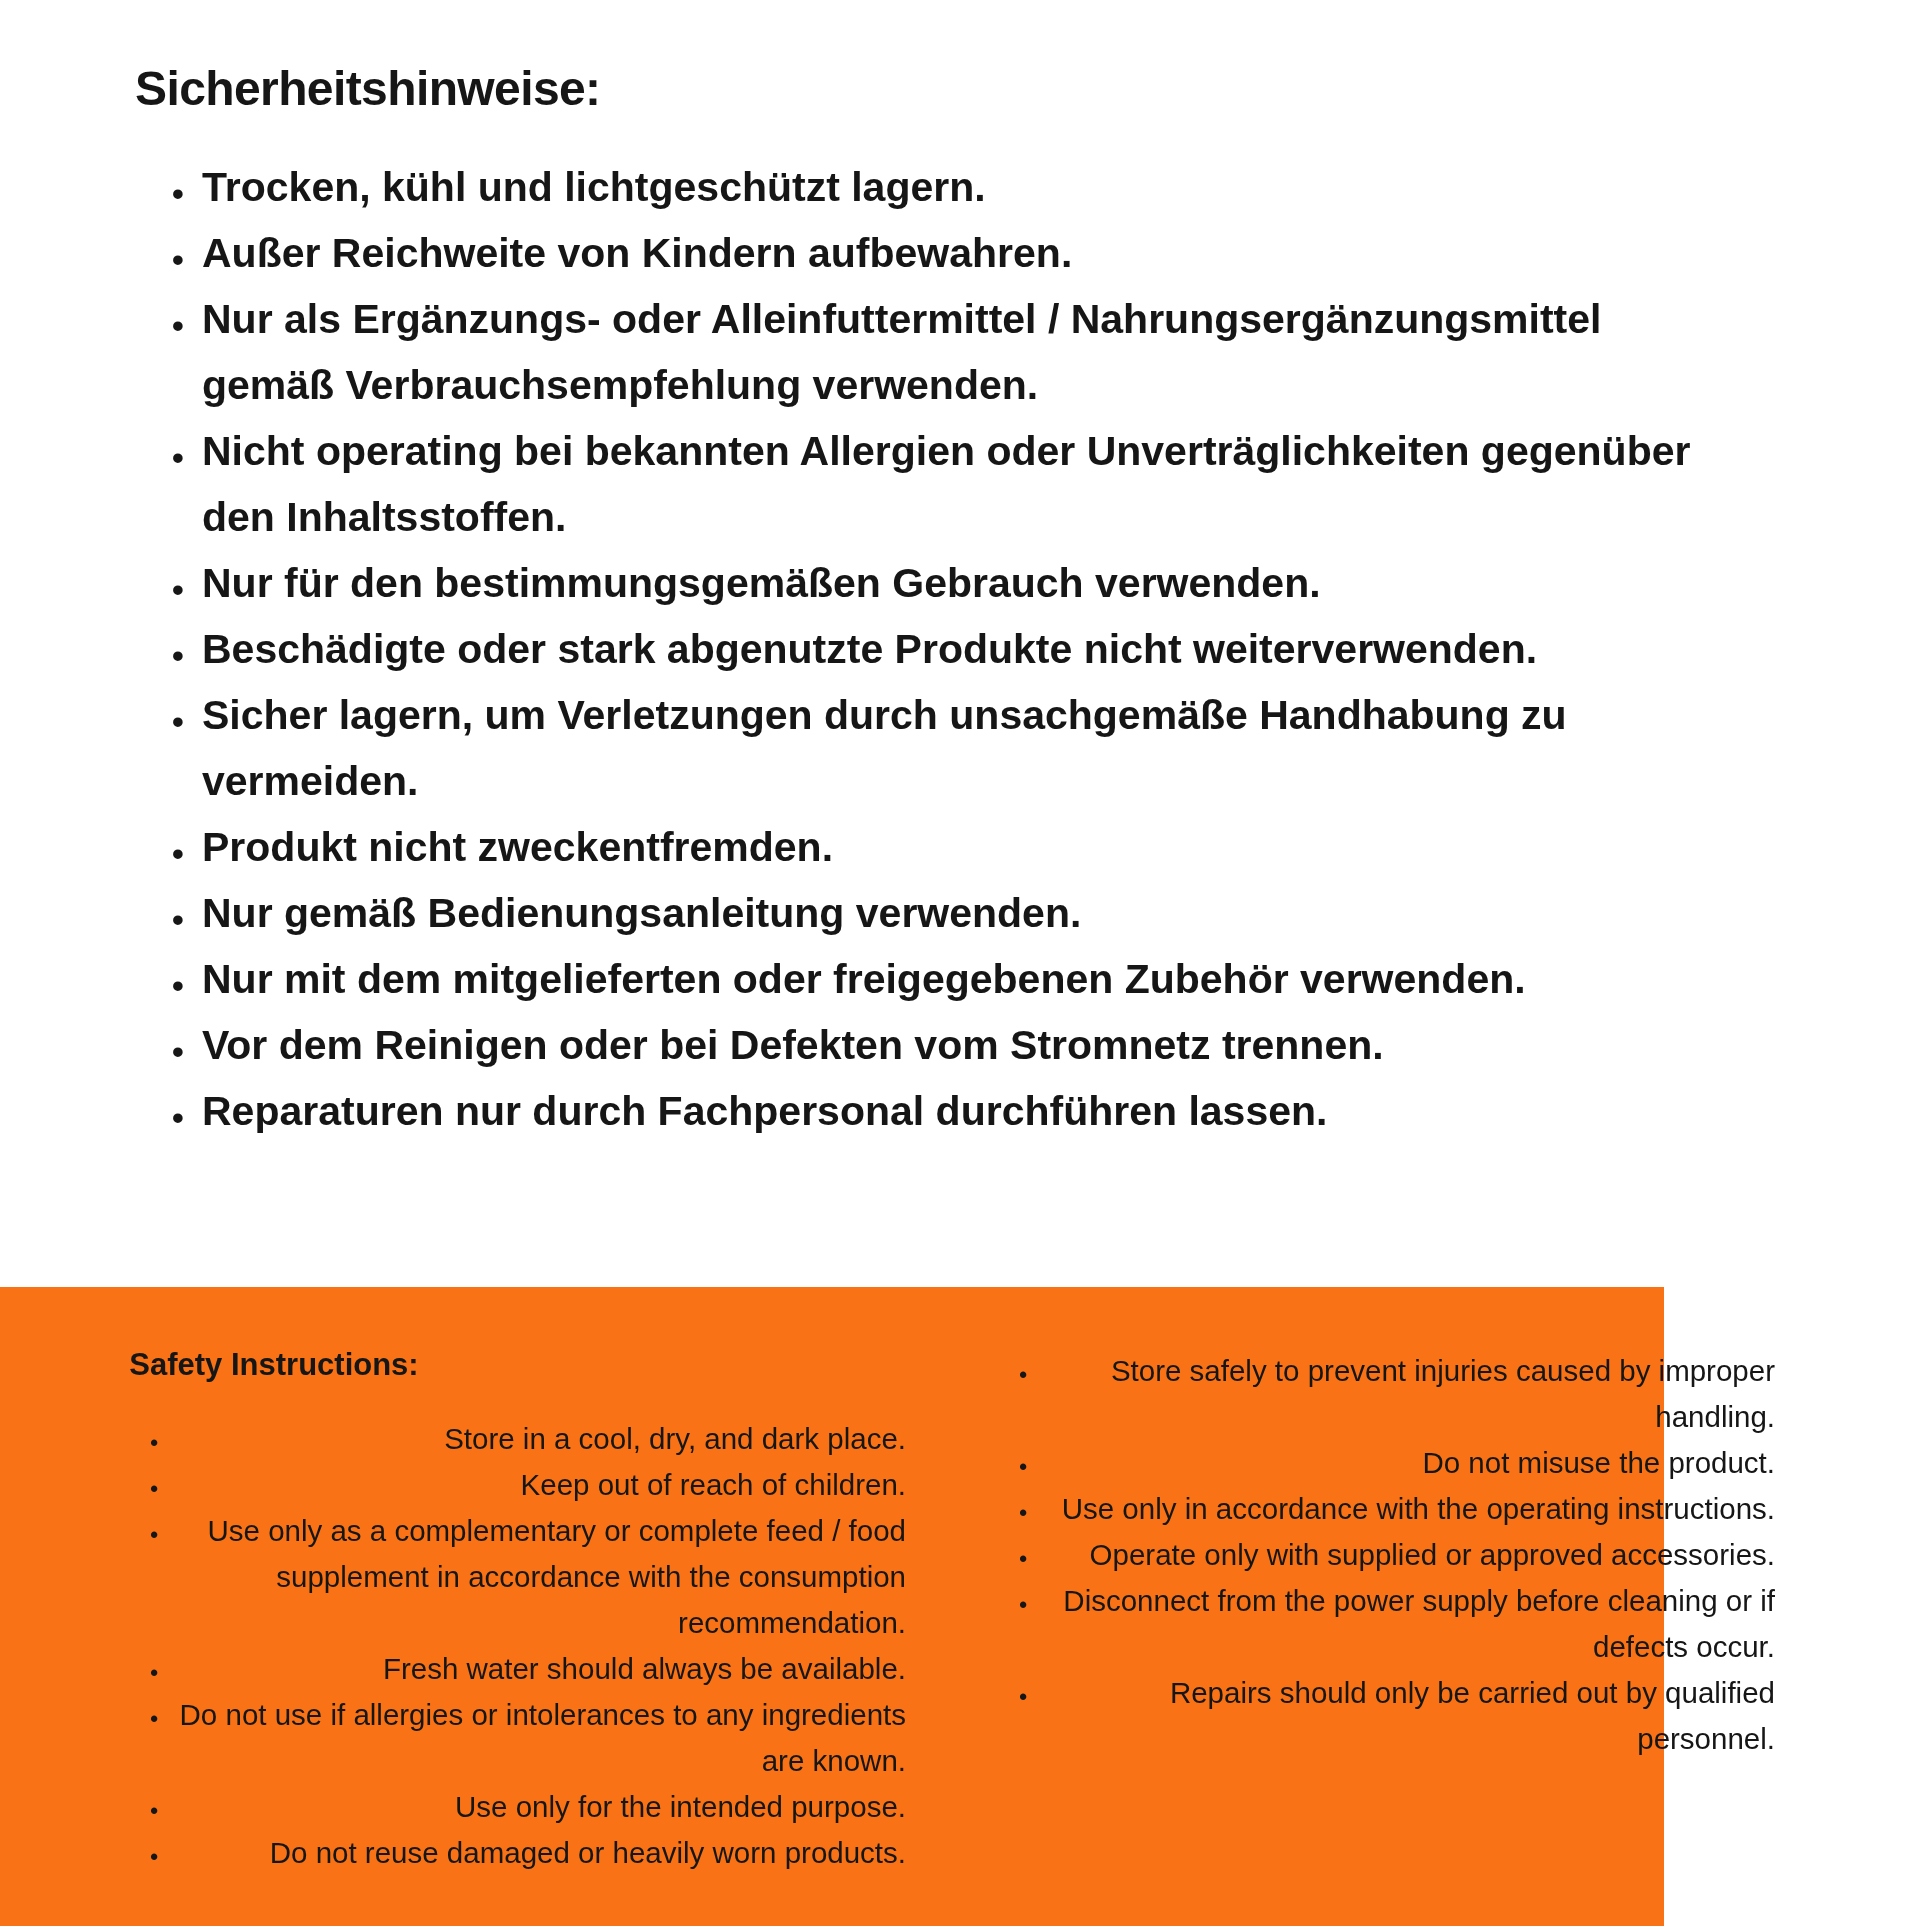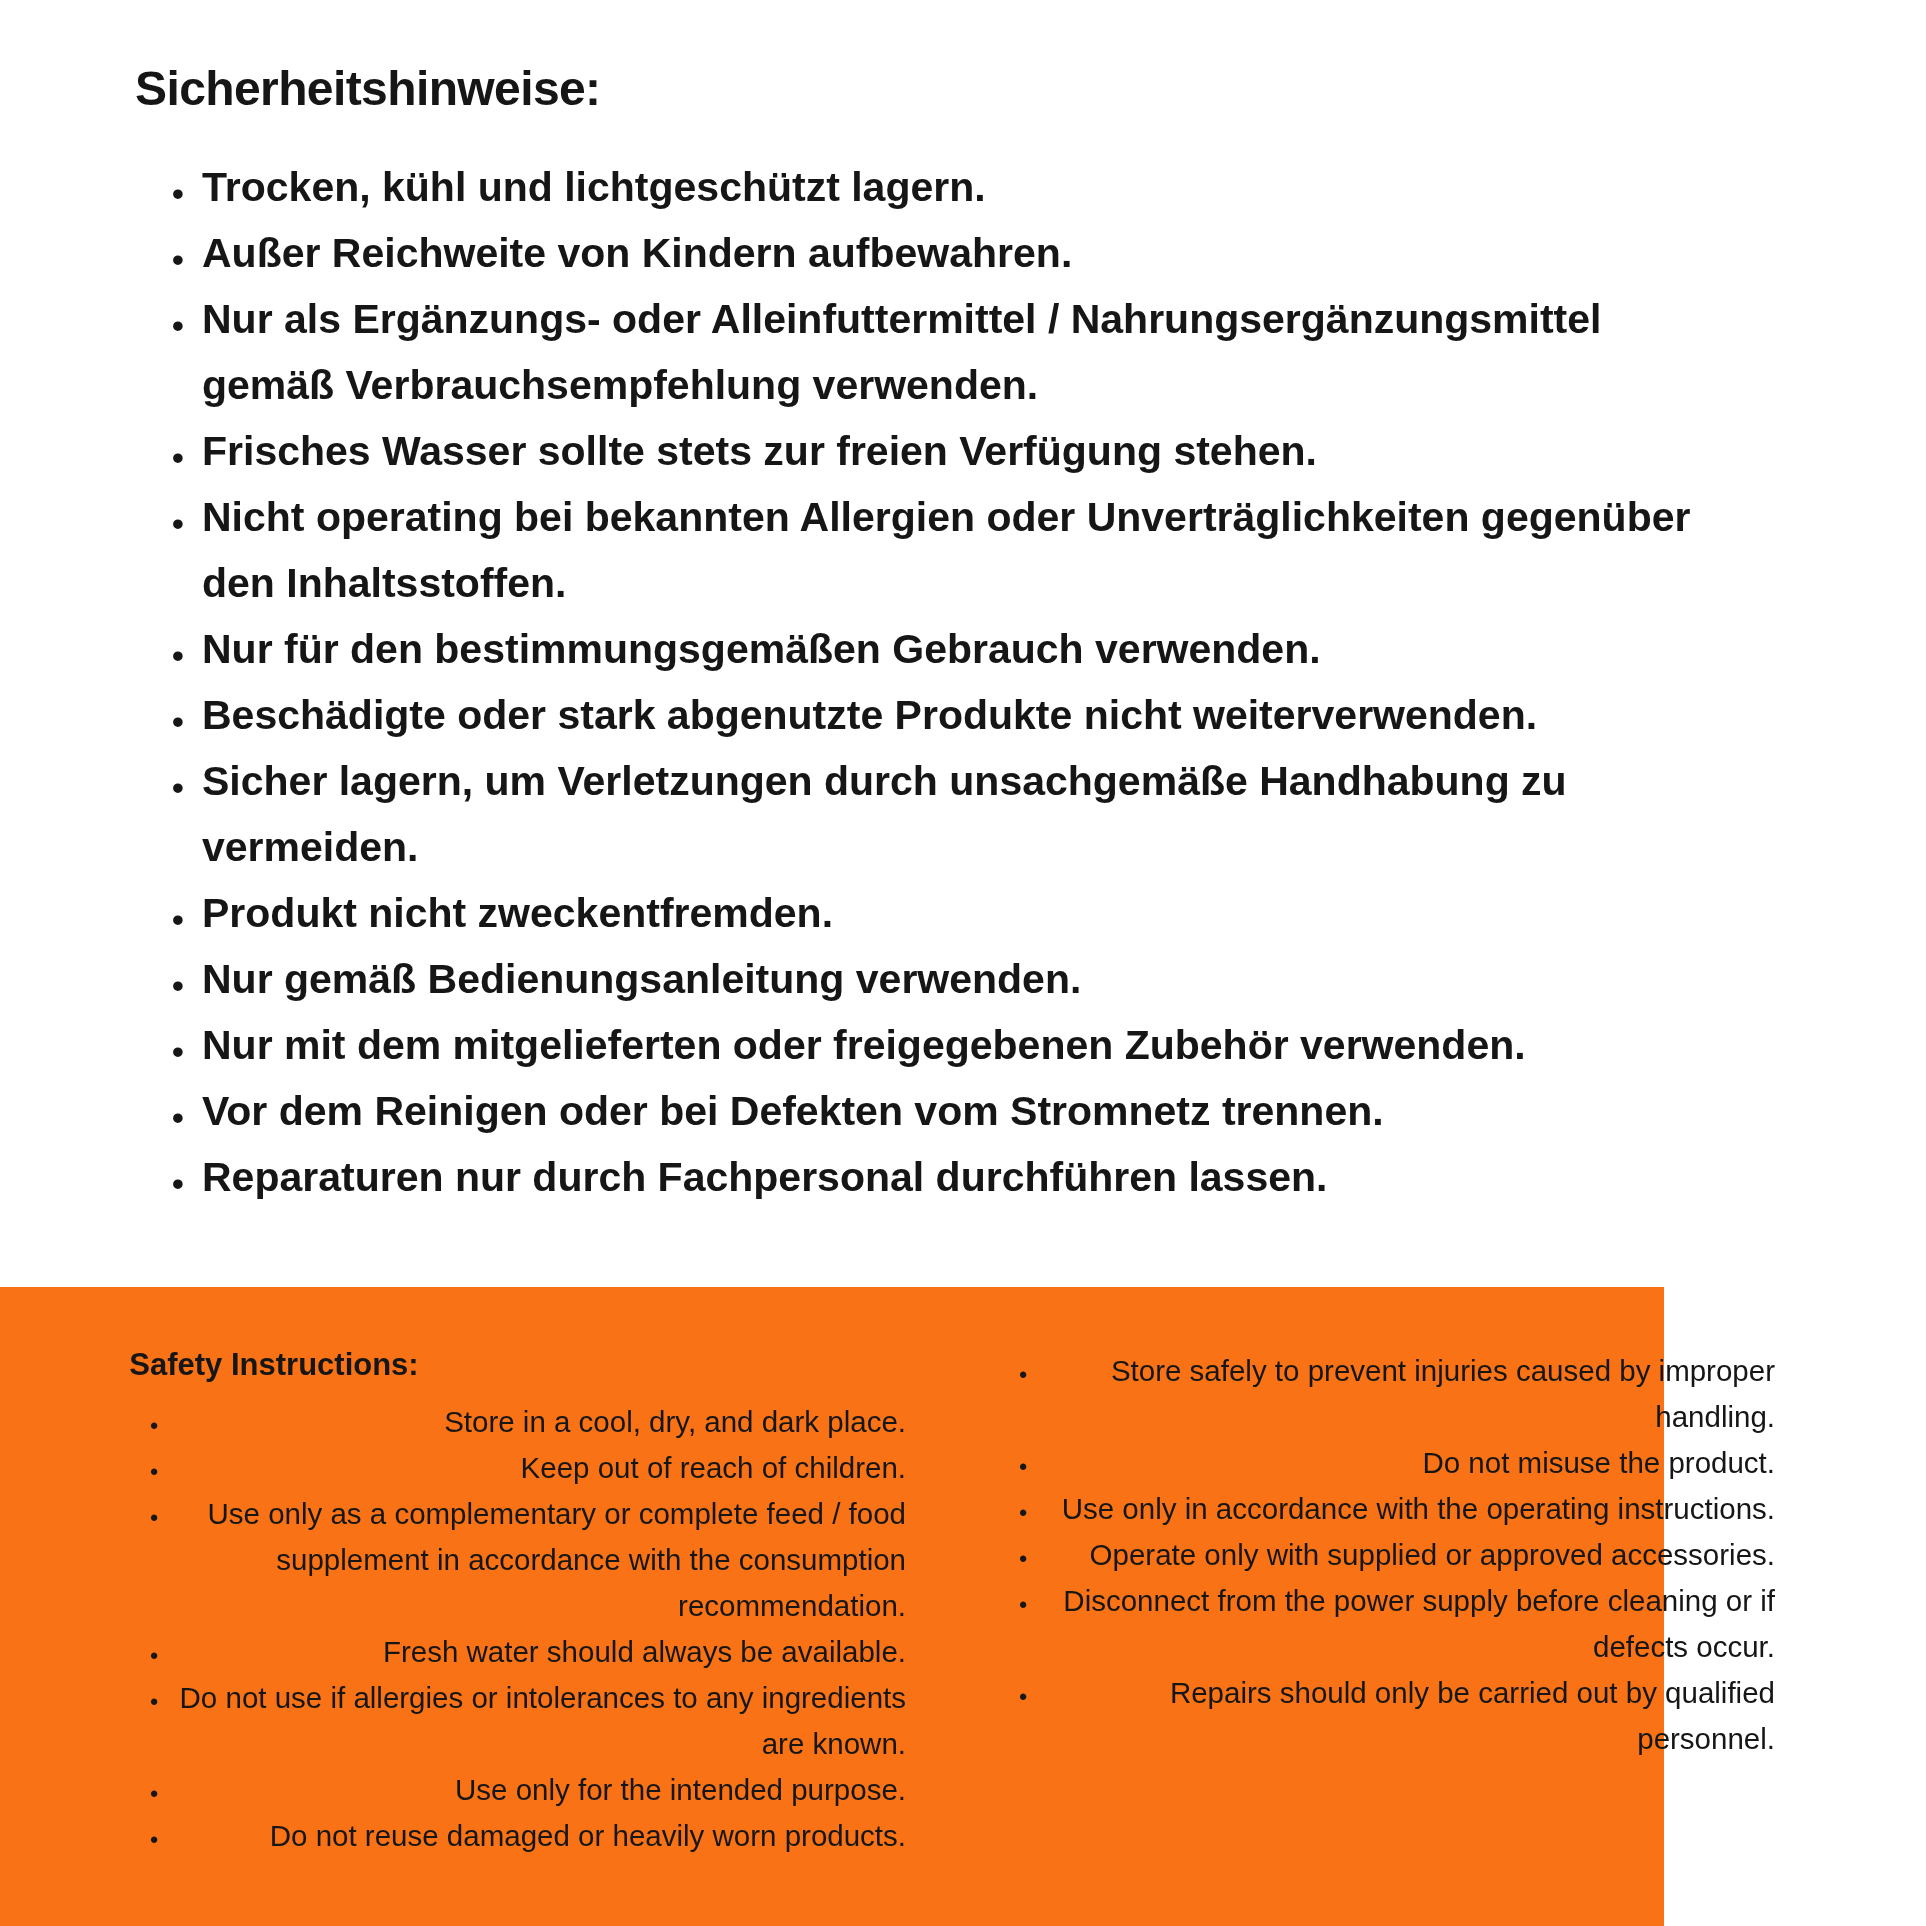--- a/index.html
+++ b/index.html
@@ -63,21 +63,21 @@
     font-weight: 700;
     line-height: 1.1;
   }
   .en-list {
     list-style: none;
     padding: 0;
     font-size: 29.5px;
     line-height: 46px;
     font-weight: 400;
   }
-  .en-col-left  .en-list { margin: 17px 0 0 22px; width: 756px; }
+  .en-col-left  .en-list { margin: 34px 0 0 22px; width: 756px; }
   .en-col-right .en-list { margin: 0; width: 756px; }
   .en-list li { position: relative; padding-left: 24.4px; text-align: right; }
   .en-list li::before {
     content: "\2022";
     position: absolute;
     left: 0;
     top: 0;
     font-size: 0.8em;
     line-height: 55px;
   }
@@ -86,21 +86,20 @@
 <body>
 
 <div class="page">
 
   <section class="section-de">
     <h1 class="de-heading">Sicherheitshinweise:</h1>
     <ul class="de-list">
       <li>Trocken, kühl und lichtgeschützt lagern.</li>
       <li>Außer Reichweite von Kindern aufbewahren.</li>
       <li>Nur als Ergänzungs- oder Alleinfuttermittel / Nahrungsergänzungsmittel gemäß Verbrauchsempfehlung verwenden.</li>
-      <li>Frisches Wasser sollte stets zur freien Verfügung stehen.</li>
       <li>Nicht operating bei bekannten Allergien oder Unverträglichkeiten gegenüber den Inhaltsstoffen.</li>
       <li>Nur für den bestimmungsgemäßen Gebrauch verwenden.</li>
       <li>Beschädigte oder stark abgenutzte Produkte nicht weiterverwenden.</li>
       <li>Sicher lagern, um Verletzungen durch unsachgemäße Handhabung zu vermeiden.</li>
       <li>Produkt nicht zweckentfremden.</li>
       <li>Nur gemäß Bedienungsanleitung verwenden.</li>
       <li>Nur mit dem mitgelieferten oder freigegebenen Zubehör verwenden.</li>
       <li>Vor dem Reinigen oder bei Defekten vom Stromnetz trennen.</li>
       <li>Reparaturen nur durch Fachpersonal durchführen lassen.</li>
     </ul>

